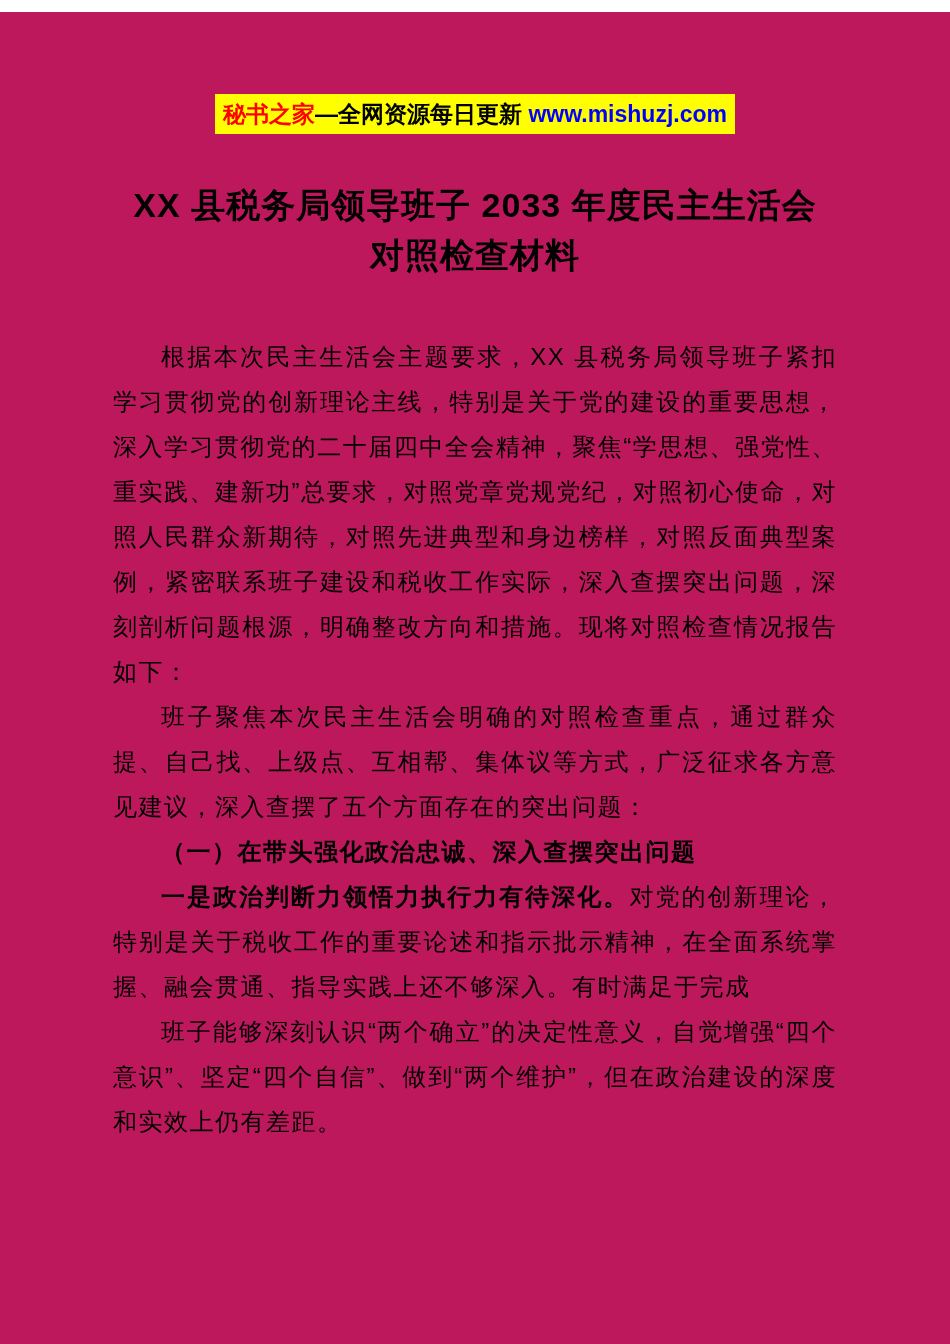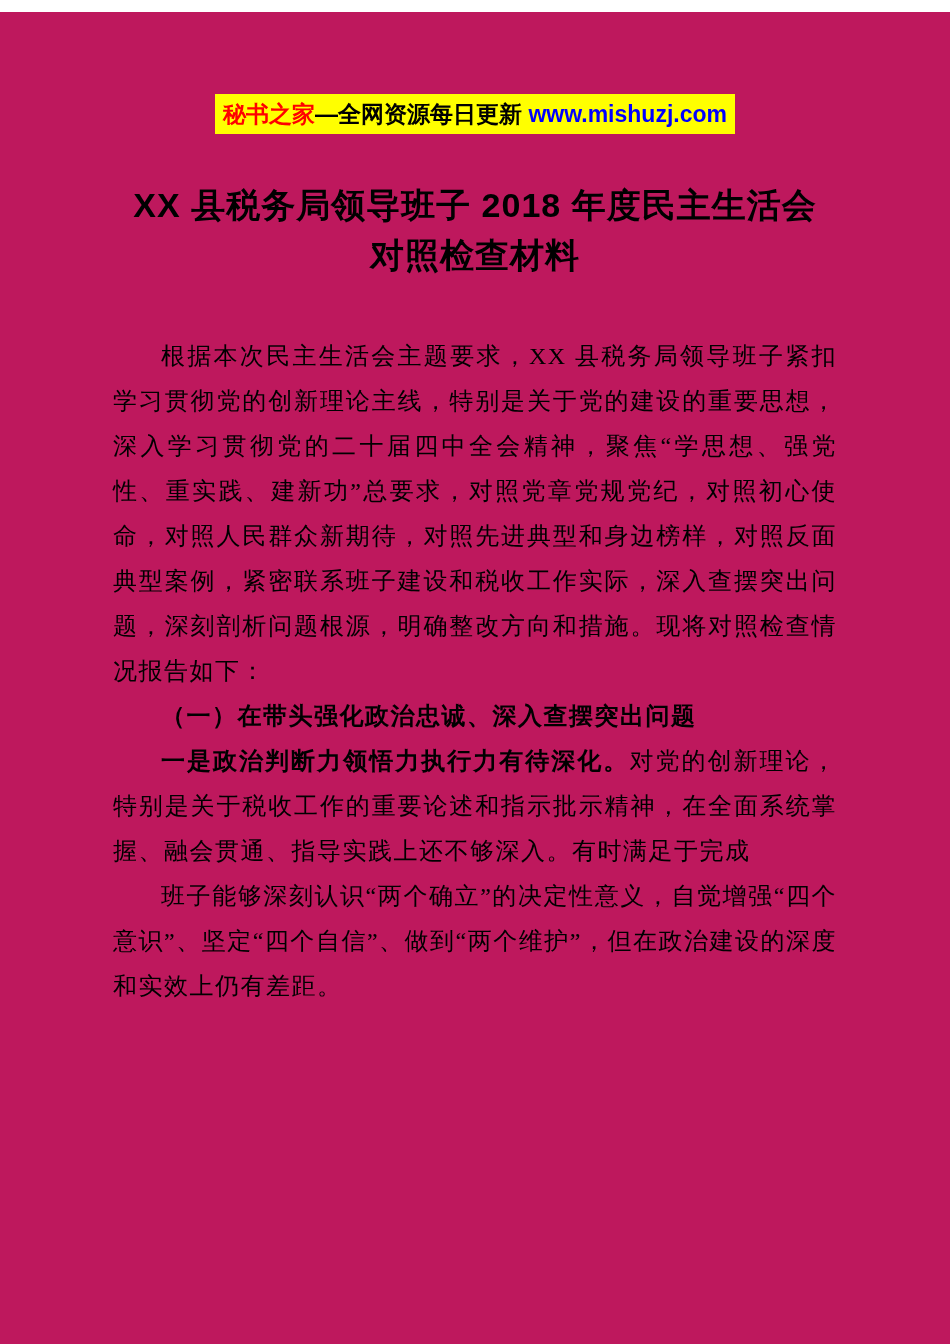--- a/index.html
+++ b/index.html
@@ -52,42 +52,42 @@
     font-weight: 700;
     line-height: 50px;
     letter-spacing: 1px;
   }
   .doc-body {
     margin: 54px 113px 0 113px;
     font-size: 24px;
     line-height: 45px;
     text-align: justify;
     letter-spacing: 1.5px;
-    font-family: Liberation Serif, serif;
   }
   .doc-body p {
     margin: 0;
     padding: 0;
     text-indent: 2em;
   }
   .bold {
     font-weight: 700;
   }
 </style>
 </head>
 <body>
 
 <div class="page">
 
   <div class="header-line">
     <span class="banner"><span class="site-name">秘书之家</span><span class="site-tagline">—全网资源每日更新 </span><a class="site-url">www.mishuzj.com</a></span>
   </div>
 
-  <h1 class="doc-title">XX 县税务局领导班子 2018 年度民主生活会对照检查材料</h1>
+  <h1 class="doc-title">XX 县税务局领导班子 2033 年度民主生活会对照检查材料</h1>
 
   <div class="doc-body">
     <p><span>根据本次民主生活会主题要求，XX 县税务局领导班子紧扣学习贯彻党的创新理论主线，特别是关于党的建设的重要思想，深入学习贯彻党的二十届四中全会精神，聚焦“学思想、强党性、重实践、建新功”总要求，对照党章党规党纪，对照初心使命，对照人民群众新期待，对照先进典型和身边榜样，对照反面典型案例，紧密联系班子建设和税收工作实际，深入查摆突出问题，深刻剖析问题根源，明确整改方向和措施。现将对照检查情况报告如下：</span></p>
+    <p><span>班子聚焦本次民主生活会明确的对照检查重点，通过群众提、自己找、上级点、互相帮、集体议等方式，广泛征求各方意见建议，深入查摆了五个方面存在的突出问题：</span></p>
     <p class="bold"><span>（一）在带头强化政治忠诚、深入查摆突出问题</span></p>
     <p><span class="bold">一是政治判断力领悟力执行力有待深化。</span><span>对党的创新理论，特别是关于税收工作的重要论述和指示批示精神，在全面系统掌握、融会贯通、指导实践上还不够深入。有时满足于完成</span></p>
     <p><span>班子能够深刻认识“两个确立”的决定性意义，自觉增强“四个意识”、坚定“四个自信”、做到“两个维护”，但在政治建设的深度和实效上仍有差距。</span></p>
   </div>
 
 </div>
 
 </body></html>

